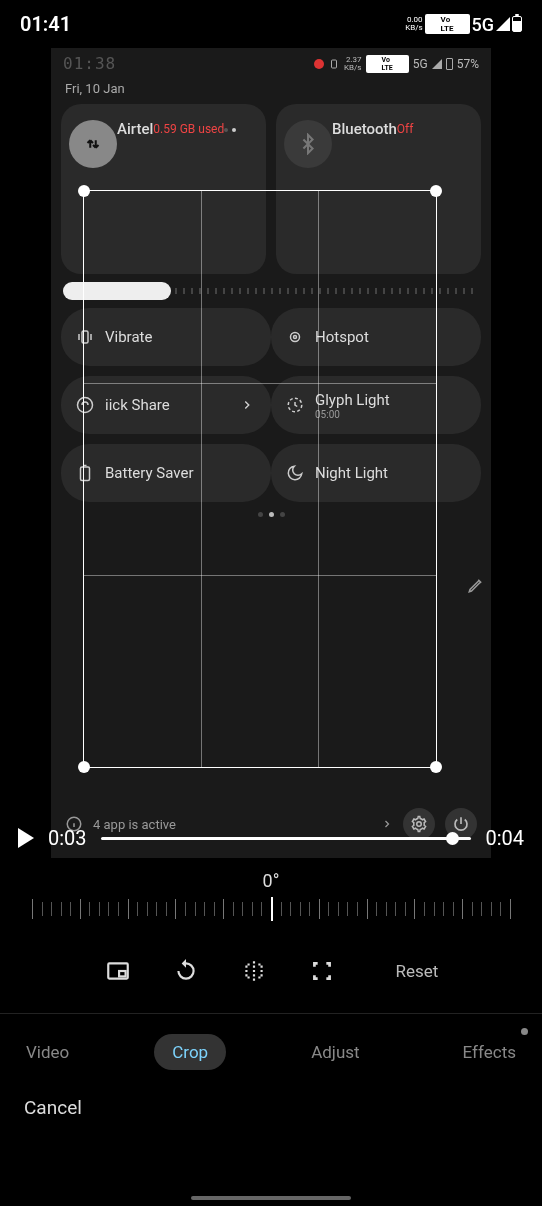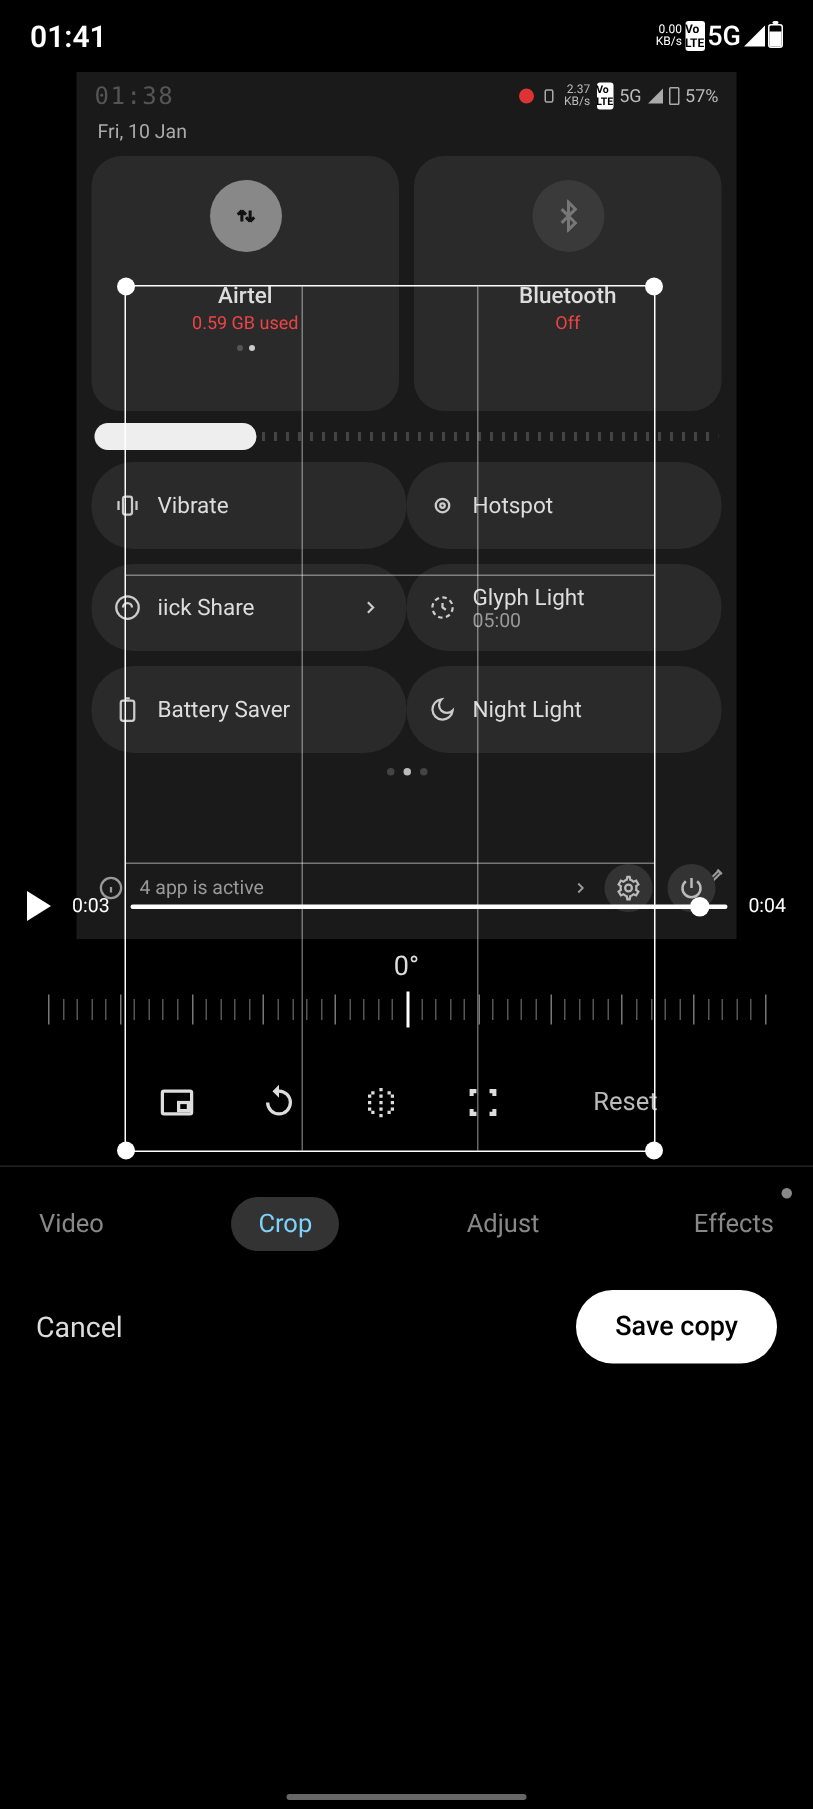--- a/index.html
+++ b/index.html
@@ -9,54 +9,54 @@
   background: #000;
   color: #fff;
   font-family: -apple-system, Roboto, sans-serif;
   overflow: hidden;
   position: relative;
 }
 .status-bar { display: flex; justify-content: space-between; align-items: center; padding: 8px 20px; height: 48px; }
 .status-time { font-size: 20px; font-weight: 600; }
 .status-right { display: flex; align-items: center; gap: 2px; font-size: 14px; }
 .tiny-txt { font-size: 8px; line-height: 8px; text-align: right; }
-.tiny-badge { background: #fff; color: #000; font-size: 8px; font-weight: 700; padding: 1px 0; border-radius: 2px; }
+.tiny-badge { background: #fff; color: #000; font-size: 8px; font-weight: 700; padding: 1px 16px; border-radius: 2px; }
 .signal-triangle { width: 0; height: 0; border-style: solid; border-width: 0 0 14px 14px; border-color: transparent transparent #fff transparent; }
 .battery-icon { width: 10px; height: 16px; border: 1.5px solid #fff; border-radius: 2px; position: relative; }
 .battery-icon::before { content: ""; position: absolute; top: -3px; left: 2px; width: 4px; height: 2px; background: #fff; border-radius: 1px; }
 .battery-icon::after { content: ""; position: absolute; bottom: 0; left: 0; right: 0; height: 70%; background: #fff; }
 
-.preview-area { position: relative; margin: 0 auto; width: 440px; height: 578px; background: #1a1a1a; border-radius: 0; overflow: hidden; }
+.preview-area { position: relative; margin: 0 auto; width: 440px; height: 810px; background: #1a1a1a; border-radius: 0; overflow: hidden; }
 
 .inner-status { display: flex; justify-content: space-between; align-items: center; padding: 6px 12px; font-size: 11px; color: #bbb; }
 .inner-clock { font-family: monospace; color: #555; font-size: 16px; letter-spacing: 1px; }
 .inner-right { display: flex; align-items: center; gap: 4px; }
 .rec-dot { width: 10px; height: 10px; border-radius: 50%; background: #d33; }
 .inner-date { font-size: 13px; color: #aaa; padding: 2px 14px 8px; }
 
 .tile-row { display: flex; gap: 10px; padding: 0 10px; }
-.big-tile { flex: 1; background: #2a2a2a; border-radius: 20px; padding: 16px 8px 18px; display: flex; flex-direction: column; align-items: center; height: 170px; }
+.big-tile { flex: 1; background: #2a2a2a; border-radius: 20px; padding: 16px 8px 18px; display: flex; flex-direction: row; height: 170px; }
 .circle-ic { width: 48px; height: 48px; border-radius: 50%; display: flex; align-items: center; justify-content: center; margin-bottom: 20px; }
 .circle-on { background: #888; color: #000; }
 .circle-off { background: #3a3a3a; color: #777; }
 .tile-title { font-size: 15px; font-weight: 500; color: #ddd; }
 .tile-sub { font-size: 12px; color: #ef4444; margin-top: 2px; }
 .tile-dots { margin-top: 8px; display: flex; gap: 4px; }
 .tdot { width: 4px; height: 4px; border-radius: 50%; background: #555; }
 .tdot.on { background: #ccc; }
 
 .bright-slider { margin: 14px 12px; height: 6px; border-radius: 3px; background: repeating-linear-gradient(to right, #444 0 2px, transparent 2px 8px); position: relative; }
 .bright-fill { position: absolute; left: 0; top: -6px; width: 26%; height: 18px; background: #eee; border-radius: 10px; }
 
 .qs-grid { padding: 0 10px; display: flex; flex-direction: column; gap: 10px; }
 .qs-row { display: flex; }
 .qs-pill { flex: 1; background: #2a2a2a; border-radius: 28px; padding: 16px 14px; display: flex; align-items: center; gap: 10px; font-size: 15px; color: #ddd; overflow: hidden; height: 58px; }
 .qs-pill.has-sub { flex-direction: row; }
 .qs-texts { display: flex; flex-direction: column; }
-.qs-sub { font-size: 13px; color: #999; }
+.qs-sub { font-size: 10px; color: #999; }
 .qs-ic { width: 20px; height: 20px; flex-shrink: 0; display: flex; align-items: center; justify-content: center; color: #ccc; }
 .chev-r { margin-left: auto; }
 
 .page-dots { display: flex; justify-content: center; gap: 6px; margin-top: 10px; }
 .page-dots .d { width: 5px; height: 5px; border-radius: 50%; background: #444; }
 .page-dots .d.on { background: #bbb; }
 .pencil { position: absolute; right: 6px; top: 528px; color: #888; font-size: 16px; }
 
 .bottom-info { position: absolute; bottom: 10px; left: 0; right: 0; display: flex; align-items: center; padding: 8px 14px; font-size: 13px; color: #999; gap: 10px; }
 .bottom-info .chev { margin-left: auto; }
@@ -67,21 +67,21 @@
 .crop-box .third-v { position: absolute; top: 0; bottom: 0; width: 1px; background: rgba(255,255,255,0.4); }
 .crop-box .third-h { position: absolute; left: 0; right: 0; height: 1px; background: rgba(255,255,255,0.4); }
 .handle { position: absolute; width: 12px; height: 12px; background: #fff; border-radius: 50%; }
 .h-tl { top: -6px; left: -6px; }
 .h-tr { top: -6px; right: -6px; }
 .h-bl { bottom: -6px; left: -6px; }
 .h-br { bottom: -6px; right: -6px; }
 
 .scrubber-row { display: flex; align-items: center; gap: 14px; padding: 4px 18px 2px; margin-top: -36px; position: relative; z-index: 5; }
 .play-tri { width: 0; height: 0; border-style: solid; border-width: 10px 0 10px 16px; border-color: transparent transparent transparent #fff; }
-.time-txt { font-size: 13px; }
+.time-txt { font-size: 20px; }
 .scrub-track { flex: 1; height: 3px; background: #fff; border-radius: 2px; position: relative; }
 .scrub-dot { position: absolute; top: -5px; right: 12px; width: 13px; height: 13px; background: #fff; border-radius: 50%; }
 
 .rotation { text-align: center; margin-top: 18px; }
 .rot-deg { font-size: 18px; color: #ddd; }
 .rot-ticks { position: relative; height: 30px; margin: 6px 32px 0; }
 .tick { position: absolute; top: 5px; width: 1px; height: 14px; background: #555; }
 .tick.tall { height: 20px; top: 2px; background: #777; }
 .tick.center { height: 24px; top: 0; background: #fff; width: 2px; }
 
@@ -374,16 +374,15 @@
 <div class="tabs-row">
   <span class="tab">Video</span>
   <span class="tab active">Crop</span>
   <span class="tab">Adjust</span>
   <span class="tab">Effects</span>
   <span class="upd-dot"></span>
 </div>
 
 <div class="footer">
   <span class="cancel-txt">Cancel</span>
-  <span class="save-btn">Save copy</span>
 </div>
 
 <div class="nav-bar"></div>
 
 </body></html>

